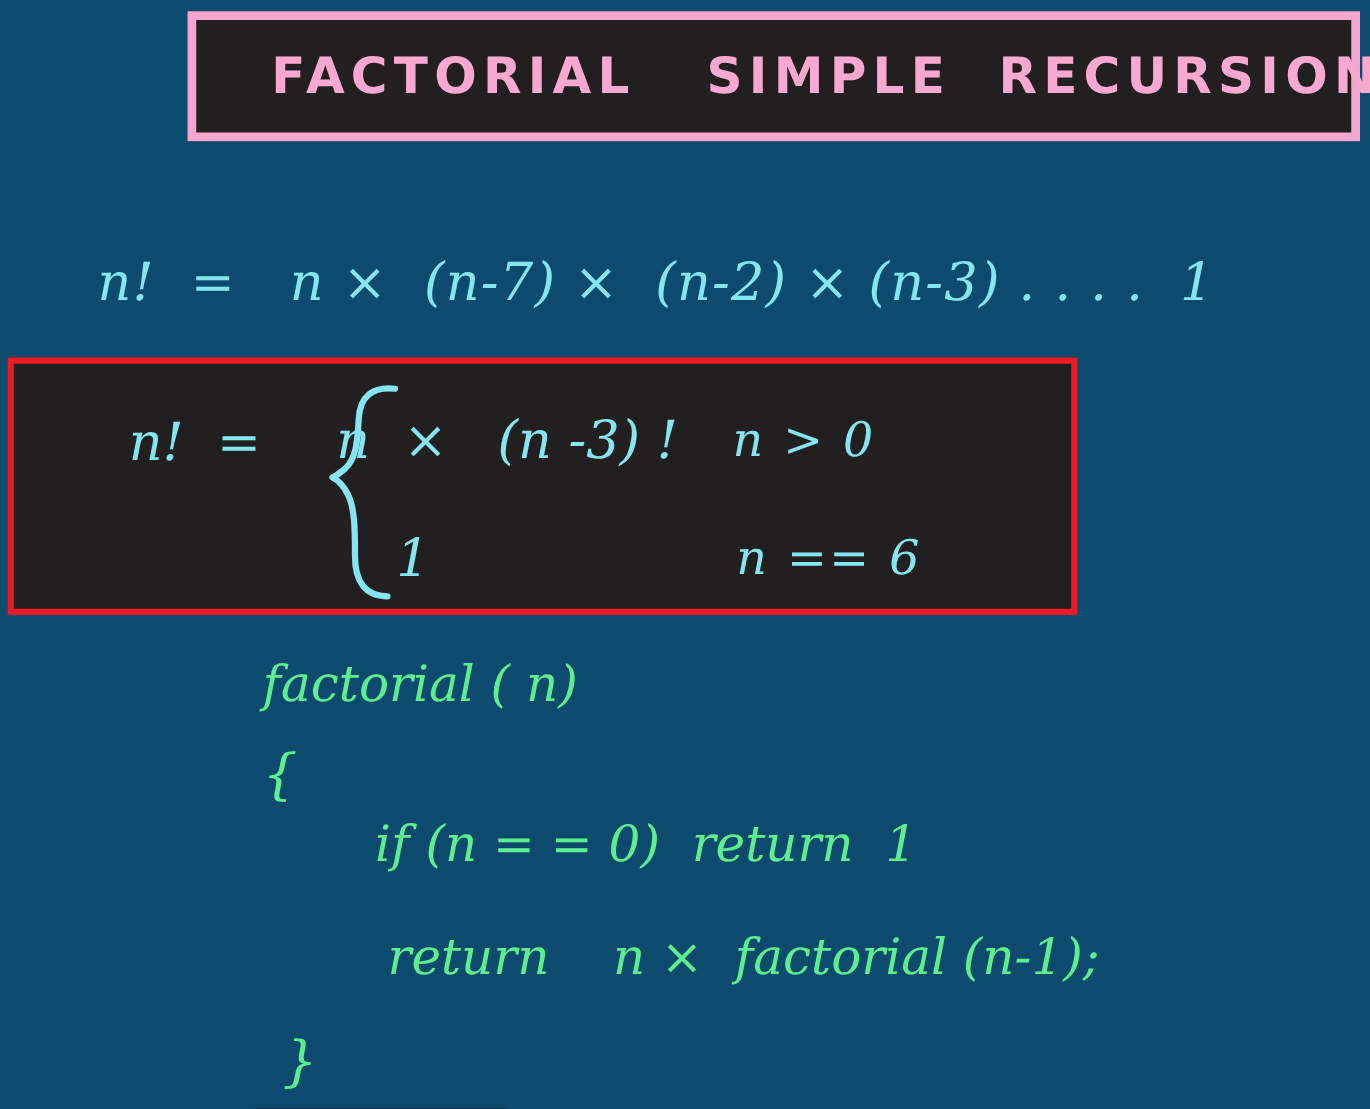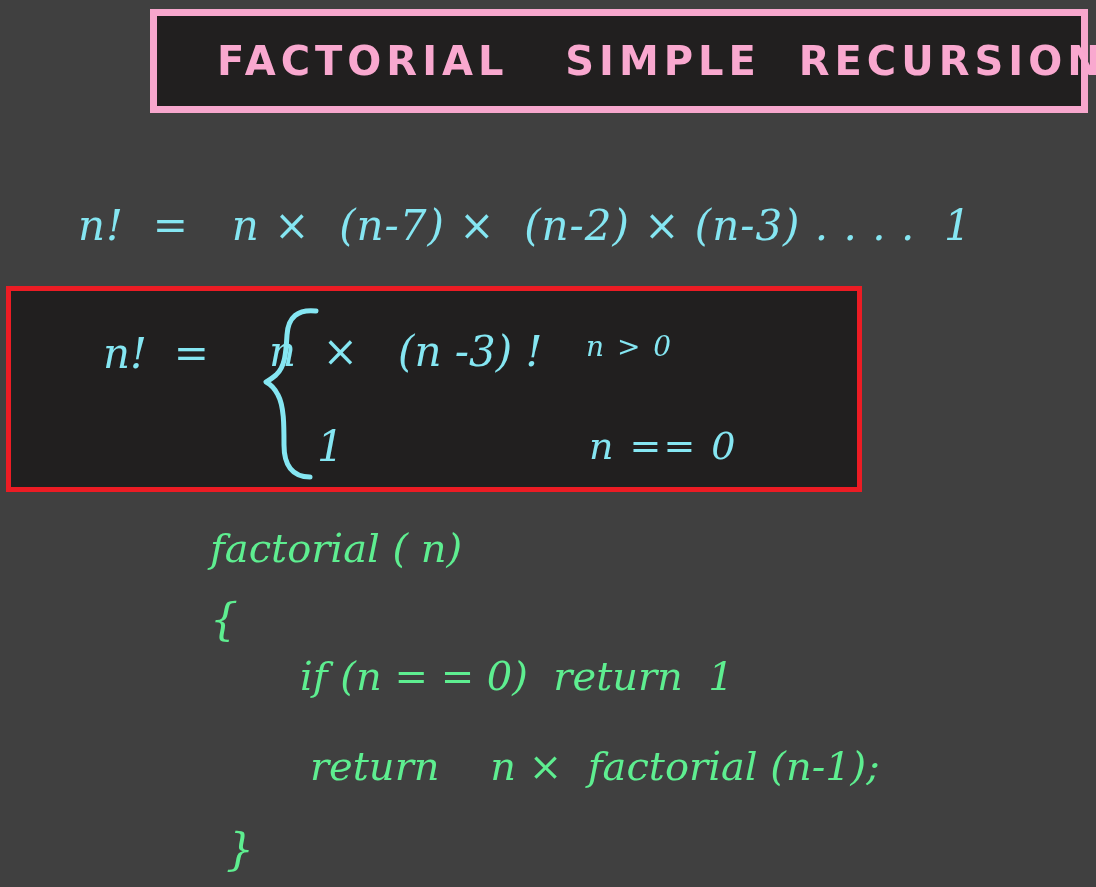--- a/index.html
+++ b/index.html
@@ -12,21 +12,21 @@
     width: 1096px;
     height: 887px;
     overflow: hidden;
     position: relative;
     font-family: "DejaVu Sans", sans-serif;
   }
 
   .board {
     position: absolute;
     inset: 0;
-    background: #404040;
+    background: #0c4a6e;
   }
 
   
   .title-box {
     position: absolute;
     left: 150px;
     top: 9px;
     width: 938px;
     height: 104px;
     box-sizing: border-box;
@@ -101,21 +101,21 @@
   .piece-row2 {
     position: absolute;
     left: 306px;
     top: 135px;
     font-size: 42px;
   }
   .cond1 {
     position: absolute;
     left: 575px;
     top: 42px;
-    font-size: 28px;
+    font-size: 38px;
     letter-spacing: 2px;
   }
   .cond2 {
     position: absolute;
     left: 578px;
     top: 136px;
     font-size: 38px;
     letter-spacing: 2px;
   }
 
@@ -160,21 +160,21 @@
                  C26 160, 34 172, 52 172" fill="none" stroke="#85e6f2" stroke-width="5" stroke-linecap="round" stroke-linejoin="round"></path>
       </svg>
     </div>
 
     <div class="hand cyan piece-row1">n  ×   (n -3) !</div>
 
     <div class="hand cyan cond1">n &gt; 0</div>
 
     <div class="hand cyan piece-row2">1</div>
 
-    <div class="hand cyan cond2">n == 0</div>
+    <div class="hand cyan cond2">n == 6</div>
   </div>
 
   <div class="code">
     <div class="hand green code-line l0">factorial ( n)</div>
     <div class="hand green code-line l1">{</div>
     <div class="hand green code-line l2">if (n = = 0)  return  1</div>
     <div class="hand green code-line l3">return    n ×  factorial (n-1);</div>
     <div class="hand green code-line l4">}</div>
   </div>
 

